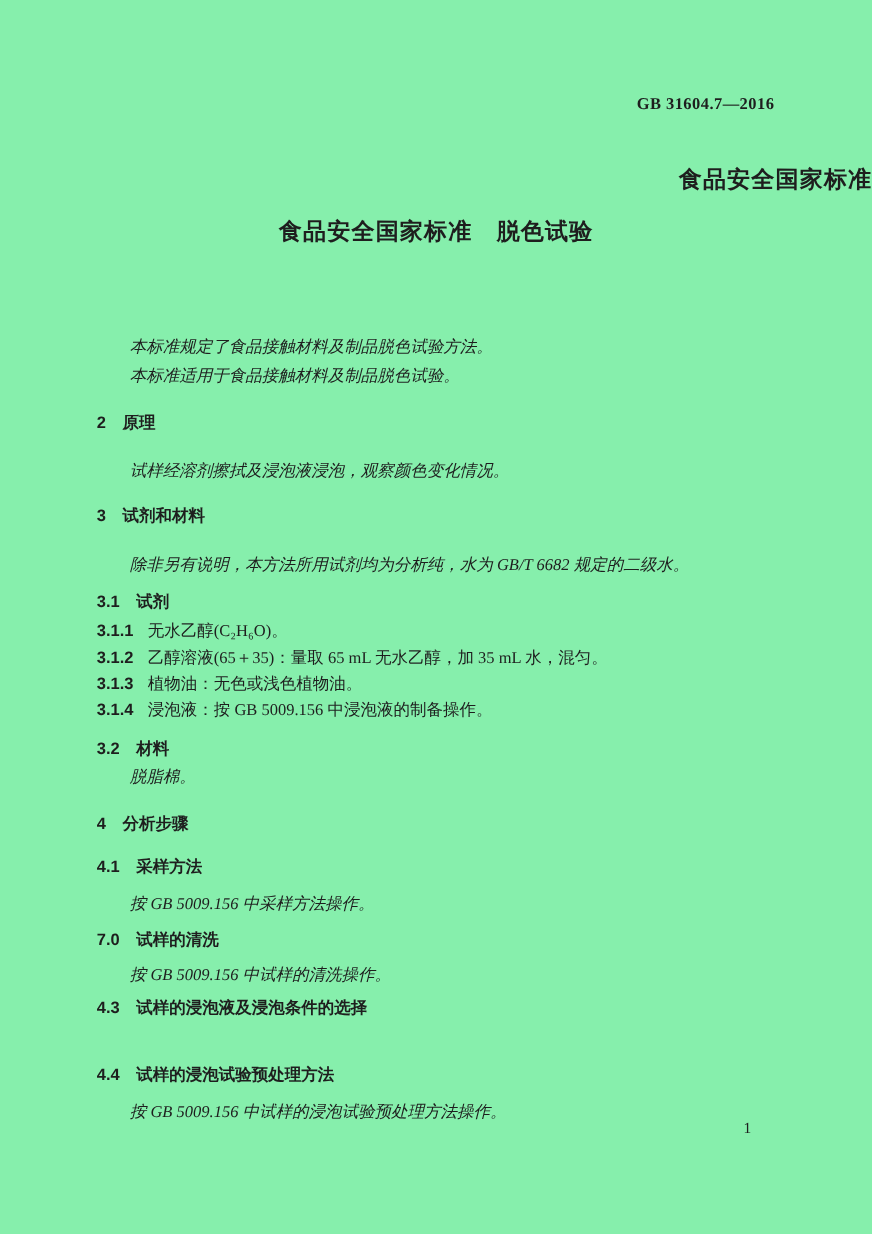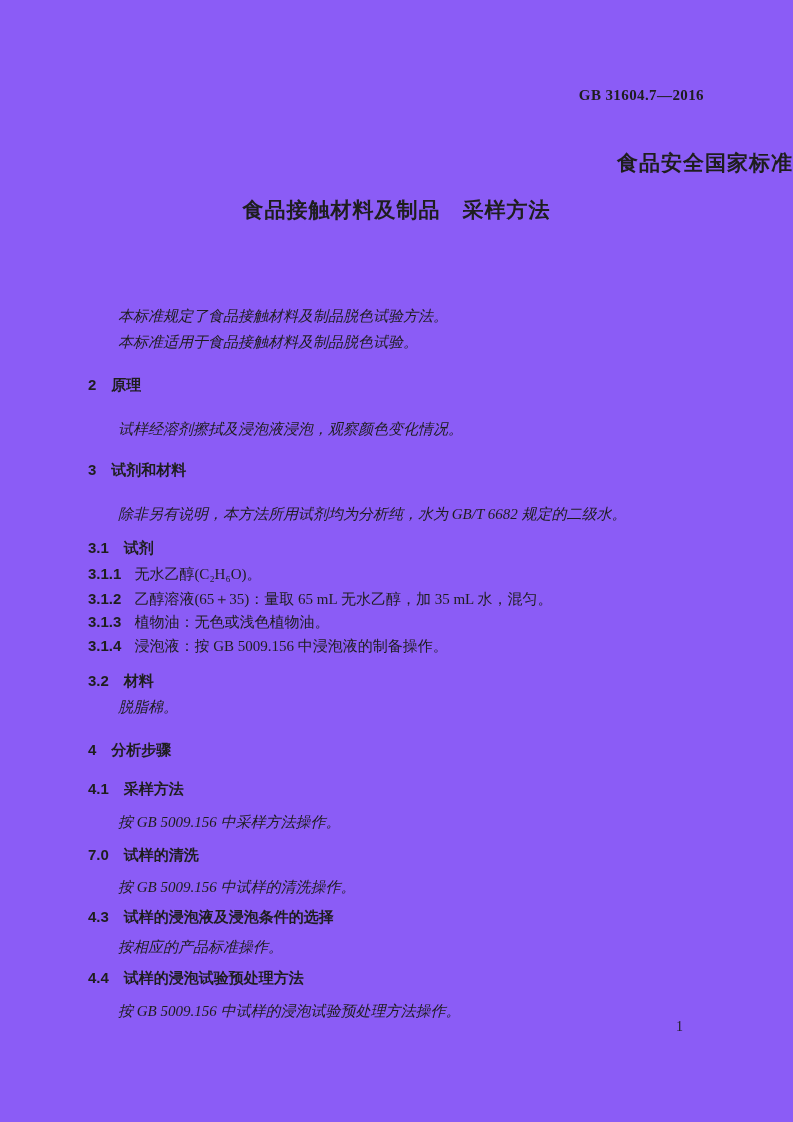--- a/index.html
+++ b/index.html
@@ -1,21 +1,21 @@
 <!DOCTYPE html>
 <html><head>
 <meta charset="utf-8">
 <style>
   * { margin: 0; padding: 0; box-sizing: border-box; }
   html, body { background: #ffffff; }
   .page {
     position: relative;
     width: 793px;
     height: 1122px;
-    background: #8b5cf6;
+    background: #86efac;
     color: #1e1e1e;
     font-family: "Liberation Serif", "DejaVu Serif", serif;
     overflow: hidden;
     padding-left: 24px;
   }
   .abs { position: absolute; left: 88px; right: 88px; }
   .header-code {
     position: absolute;
     top: 87px;
     right: 89px;
@@ -75,21 +75,21 @@
   }
 </style>
 </head>
 <body>
 
 <div class="page">
 
   <div class="header-code">GB 31604.7—2016</div>
 
   <div class="doc-title">食品安全国家标准</div>
-  <div class="doc-subtitle">食品接触材料及制品　采样方法</div>
+  <div class="doc-subtitle">食品安全国家标准　脱色试验</div>
 
   <div class="abs body-p indent" style="top:303px">本标准规定了食品接触材料及制品脱色试验方法。</div>
   <div class="abs body-p indent" style="top:329px">本标准适用于食品接触材料及制品脱色试验。</div>
 
   <div class="abs sec-h" style="top:376px">
     <span class="sec-num">2</span><span>原理</span>
   </div>
   <div class="abs body-p indent" style="top:416px">试样经溶剂擦拭及浸泡液浸泡，观察颜色变化情况。</div>
 
   <div class="abs sec-h" style="top:461px">
@@ -129,21 +129,20 @@
   <div class="abs body-p indent" style="top:809px">按 GB 5009.156 中采样方法操作。</div>
 
   <div class="abs sec-h" style="top:846px">
     <span class="sec-num">7.0</span><span>试样的清洗</span>
   </div>
   <div class="abs body-p indent" style="top:874px">按 GB 5009.156 中试样的清洗操作。</div>
 
   <div class="abs sec-h" style="top:908px">
     <span class="sec-num">4.3</span><span>试样的浸泡液及浸泡条件的选择</span>
   </div>
-  <div class="abs body-p indent" style="top:934px">按相应的产品标准操作。</div>
 
   <div class="abs sec-h" style="top:969px">
     <span class="sec-num">4.4</span><span>试样的浸泡试验预处理方法</span>
   </div>
   <div class="abs body-p indent" style="top:998px">按 GB 5009.156 中试样的浸泡试验预处理方法操作。</div>
 
   <div class="page-number">1</div>
 
 </div>
 

